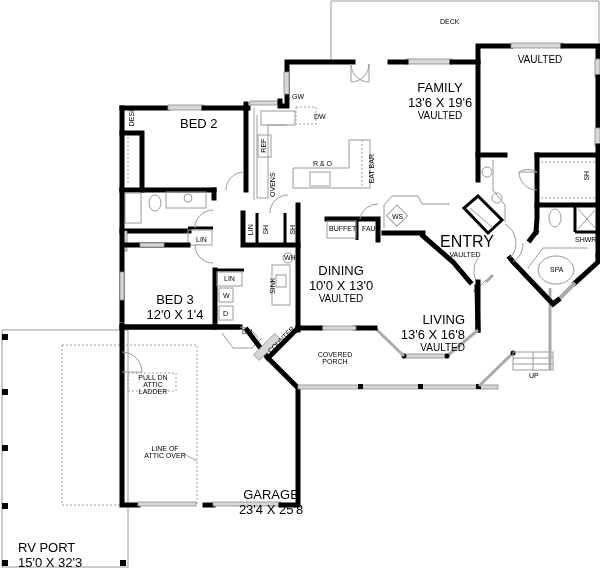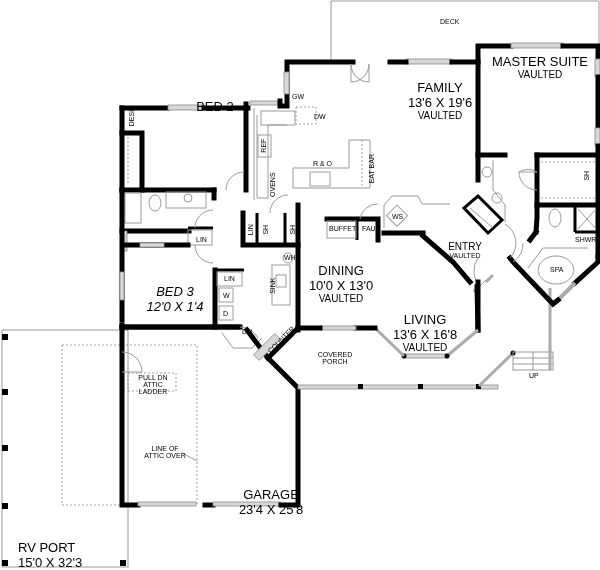--- a/index.html
+++ b/index.html
@@ -195,53 +195,52 @@
   <path d="M240,327 A20,20 0 0 1 258,338" class="light"></path>
   <line x1="247" y1="330" x2="268" y2="358" class="wall"></line>
   <rect x="263" y="332" width="8" height="30" class="win" transform="rotate(45 267 347)"></rect>
   <line x1="298" y1="328" x2="268" y2="358" class="wall"></line>
   <circle cx="298" cy="328" r="2.5" class="post"></circle>
 </svg>
 
 <div class="lbl sm" style="left:440px;top:18px;">DECK</div>
 
 <div style="position:absolute;left:483px;top:54px;width:114px;text-align:center;">
-  <div class="big">MASTER SUITE</div>
   <div class="med">VAULTED</div>
 </div>
 
 <div style="position:absolute;left:400px;top:80px;width:80px;text-align:center;">
   <div class="big">FAMILY</div>
   <div class="big">13'6 X 19'6</div>
   <div class="med">VAULTED</div>
 </div>
 
-<div style="position:absolute;left:180px;top:99px;width:70px;text-align:center;">
+<div style="position:absolute;left:180px;top:116px;width:70px;text-align:left;">
   <div class="big">BED 2</div>
 </div>
 
-<div style="position:absolute;left:135px;top:284px;width:80px;text-align:center;font-style:italic;">
+<div style="position:absolute;left:135px;top:292px;width:80px;text-align:center;">
   <div class="big">BED 3</div>
   <div class="big">12'0 X 1'4</div>
 </div>
 
 <div style="position:absolute;left:302px;top:263px;width:78px;text-align:center;">
   <div class="big">DINING</div>
   <div class="big">10'0 X 13'0</div>
   <div class="med">VAULTED</div>
 </div>
 
-<div style="position:absolute;left:385px;top:312px;width:80px;text-align:center;">
+<div style="position:absolute;left:385px;top:312px;width:80px;text-align:right;">
   <div class="big">LIVING</div>
   <div class="big">13'6 X 16'8</div>
   <div class="med">VAULTED</div>
 </div>
 
 <div style="position:absolute;left:440px;top:233px;width:50px;text-align:center;">
-  <div class="big" style="font-size:10px;margin-top:8px;">ENTRY</div>
+  <div class="big" style="font-size:16px;">ENTRY</div>
   <div class="sm">VAULTED</div>
 </div>
 
 <div style="position:absolute;left:305px;top:351px;width:60px;text-align:center;">
   <div class="sm">COVERED</div>
   <div class="sm">PORCH</div>
 </div>
 
 <div style="position:absolute;left:236px;top:487px;width:70px;text-align:center;">
   <div class="big">GARAGE</div>

